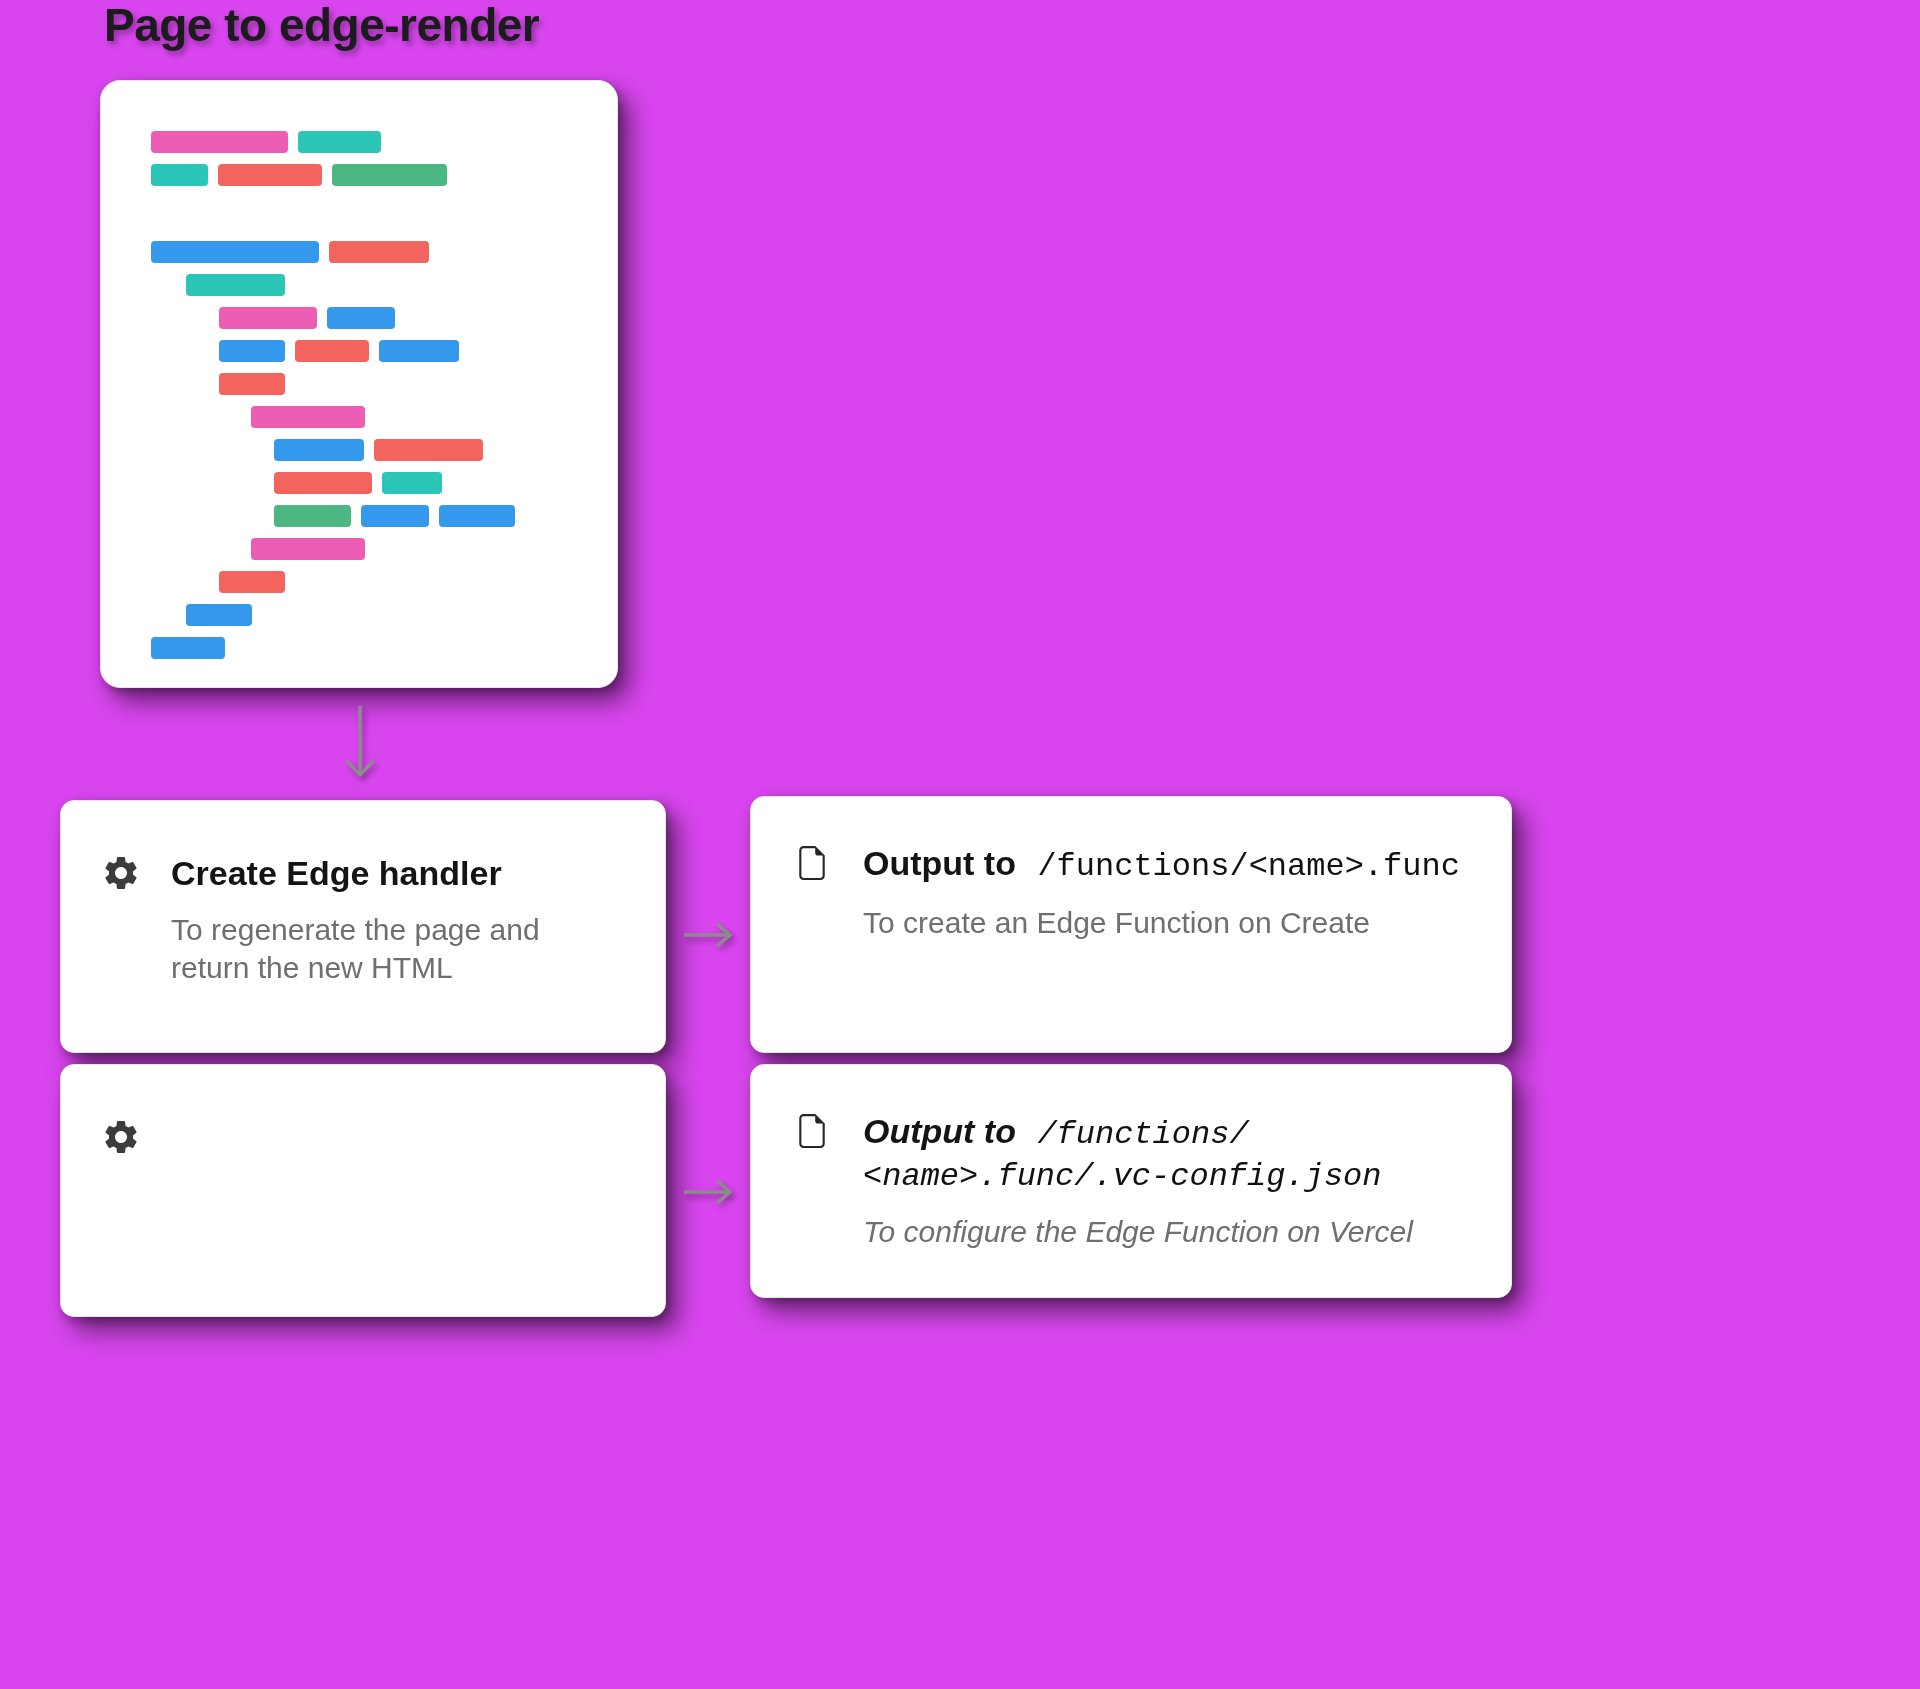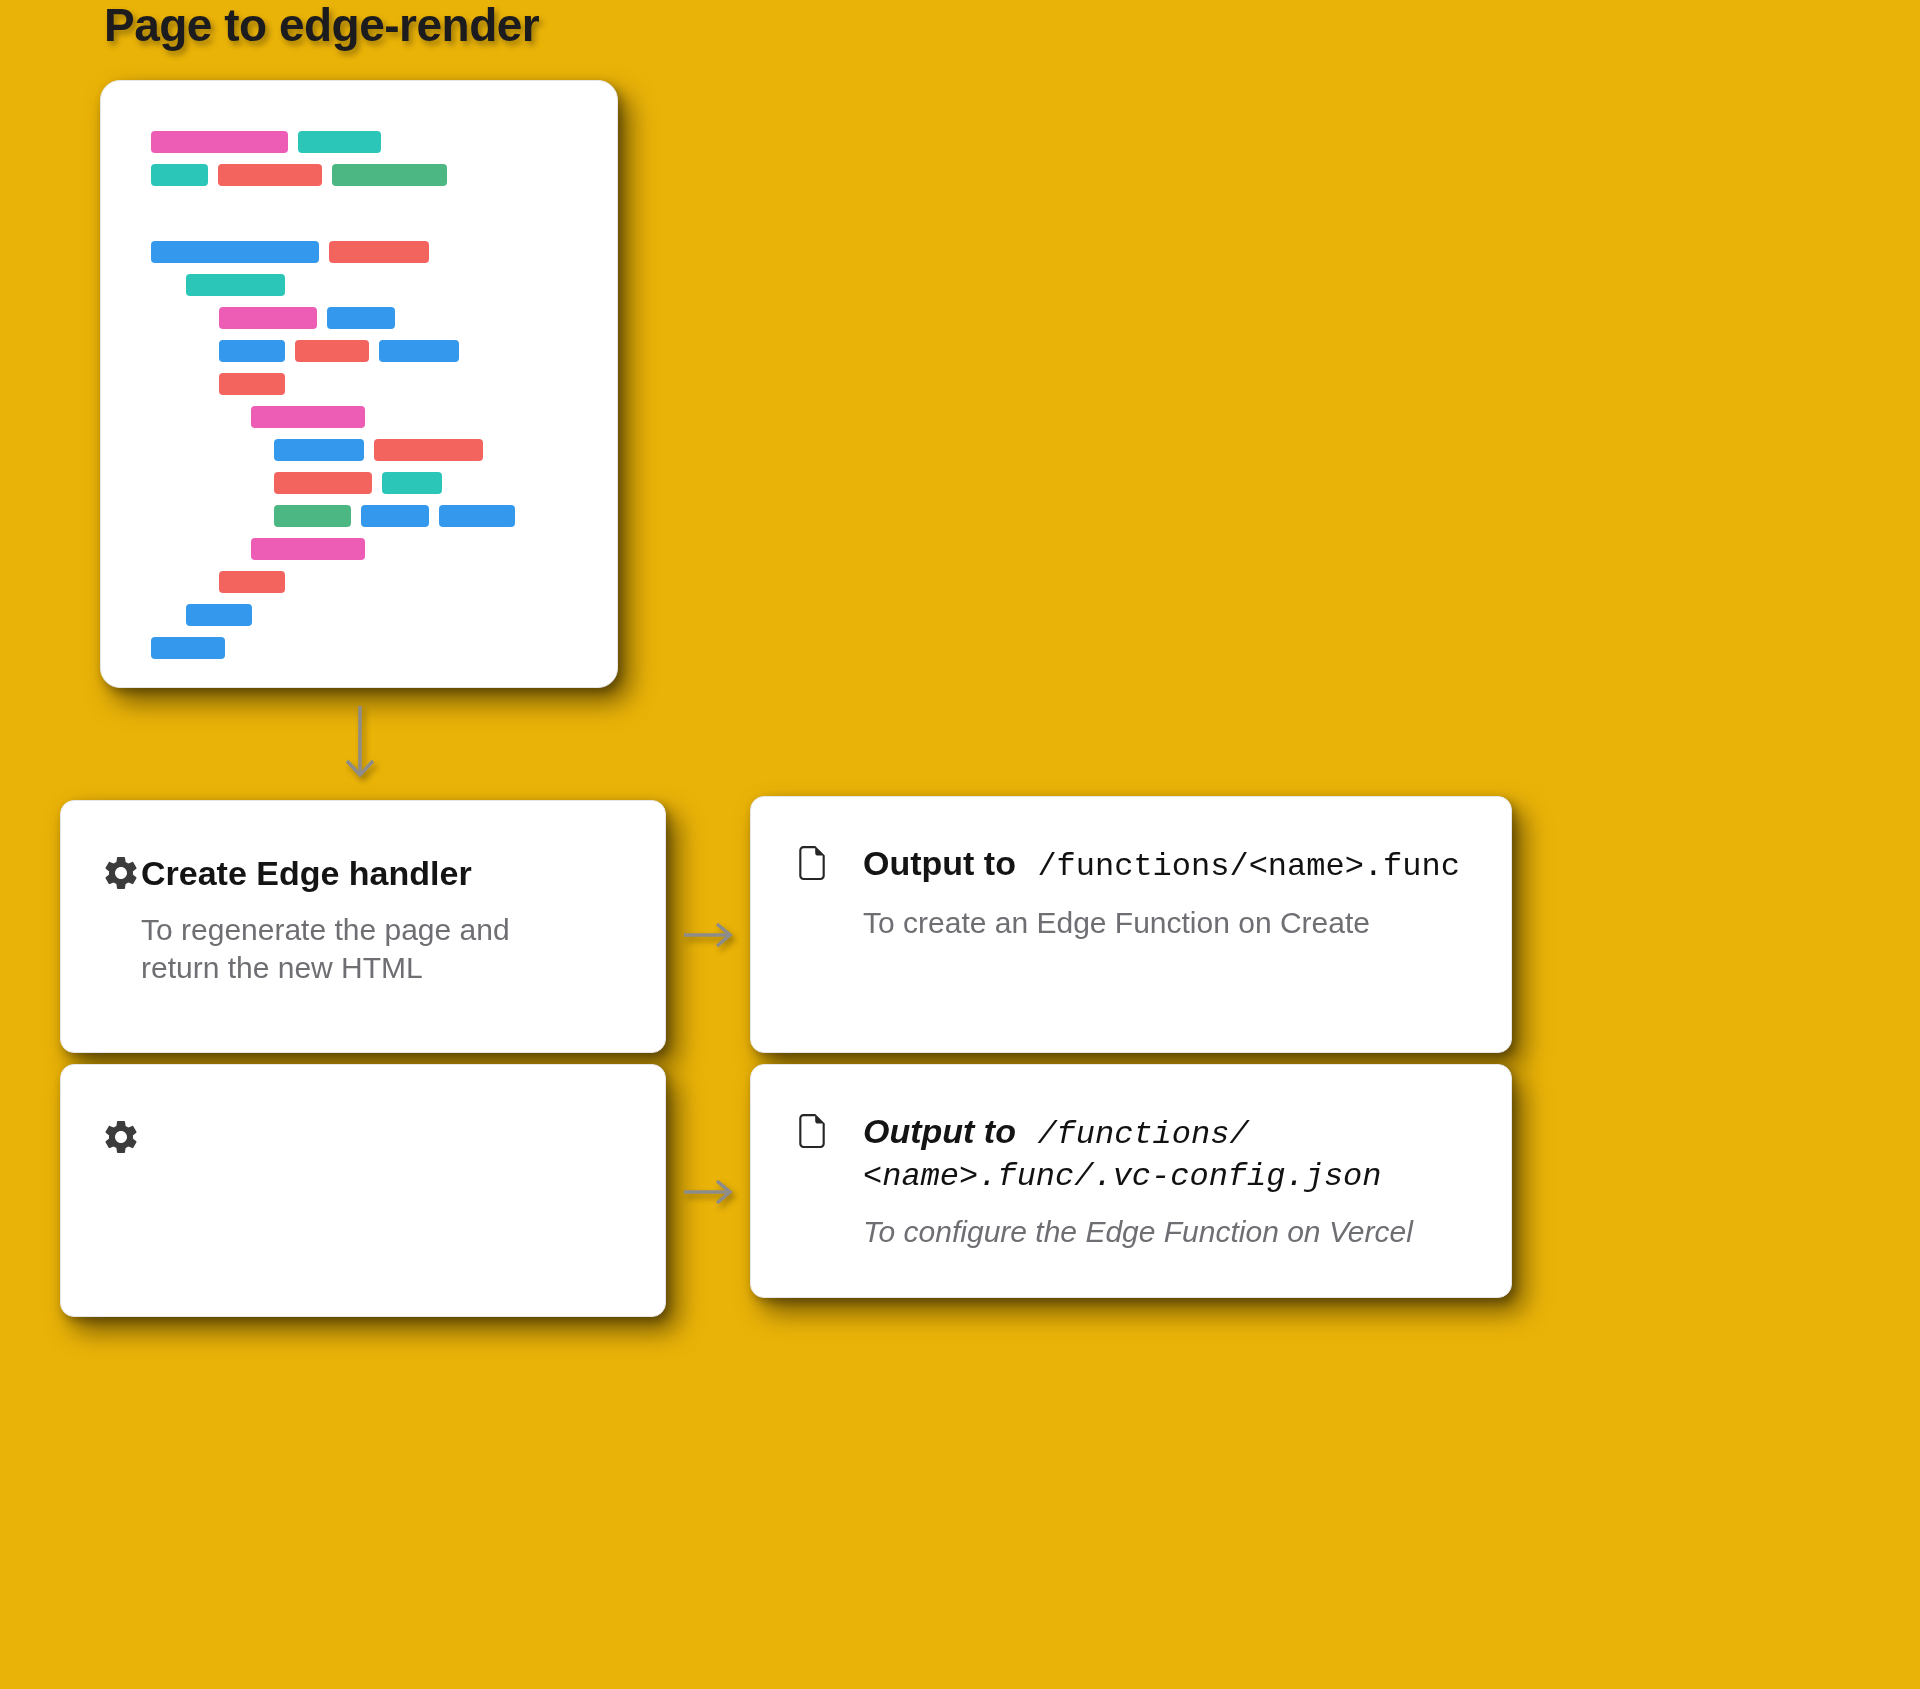--- a/index.html
+++ b/index.html
@@ -1,21 +1,21 @@
 <!DOCTYPE html>
 <html><head>
 <meta charset="utf-8">
 <style>
   html, body { margin: 0; padding: 0; background: #ffffff; }
   .canvas {
     position: relative;
     width: 1920px;
     height: 1689px;
     font-family: "Liberation Sans", sans-serif;
-    background: #eab308;
+    background: #d946ef;
     overflow: hidden;
   }
 
   .page-title {
     position: absolute;
     left: 104px;
     top: 2px;
     margin: 0;
     font-size: 46px;
     line-height: 1;
@@ -46,21 +46,21 @@
     border-radius: 4px;
     margin-right: 10px;
     vertical-align: top;
   }
 
   .step-card, .output-card {
     display: flex;
     align-items: flex-start;
     border-radius: 14px;
   }
-  .step-card { padding: 50px 40px; }
+  .step-card { padding: 50px 40px; gap: 30px; }
   .output-card { padding: 44px 44px; gap: 34px; }
 
   .pos-step1 { left: 60px;  top: 800px;  width: 606px; height: 253px; }
   .pos-step2 { left: 60px;  top: 1064px; width: 606px; height: 253px; }
   .pos-out1  { left: 750px; top: 796px;  width: 762px; height: 257px; }
   .pos-out2  { left: 750px; top: 1064px; width: 762px; height: 234px; font-style: italic; }
 
   .icon { flex: 0 0 auto; }
   .icon.gear { color: #3c3c3c; }
   .icon.gear svg { width: 40px; height: 40px; display: block; margin-top: 2px; }

